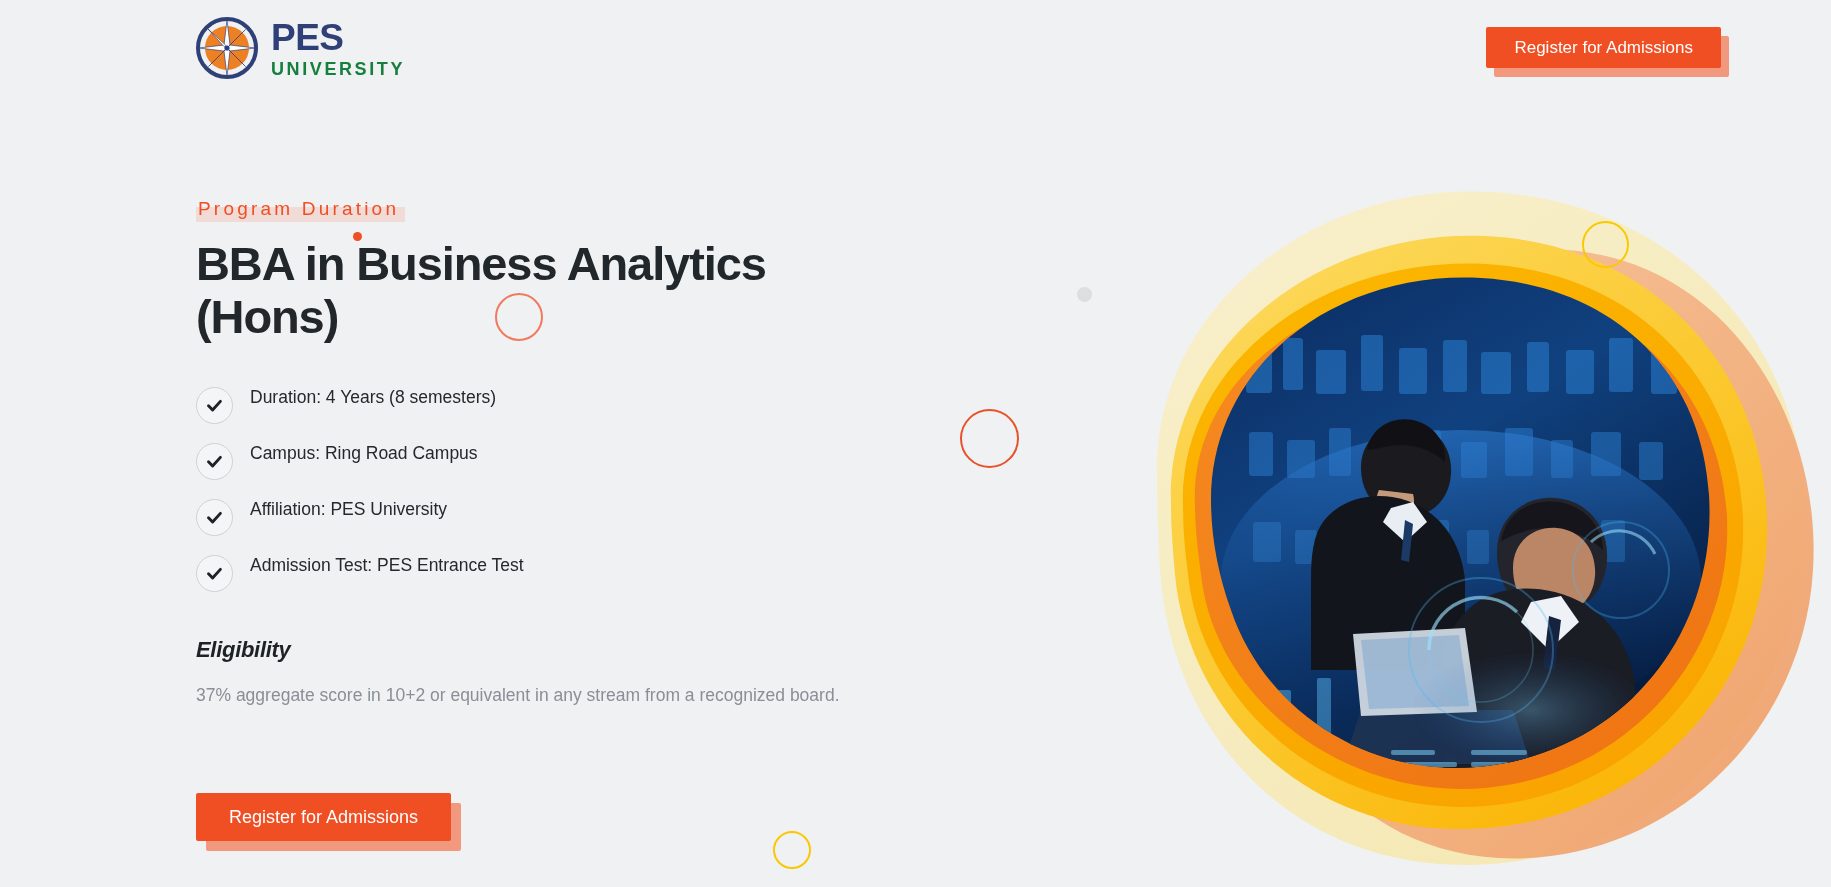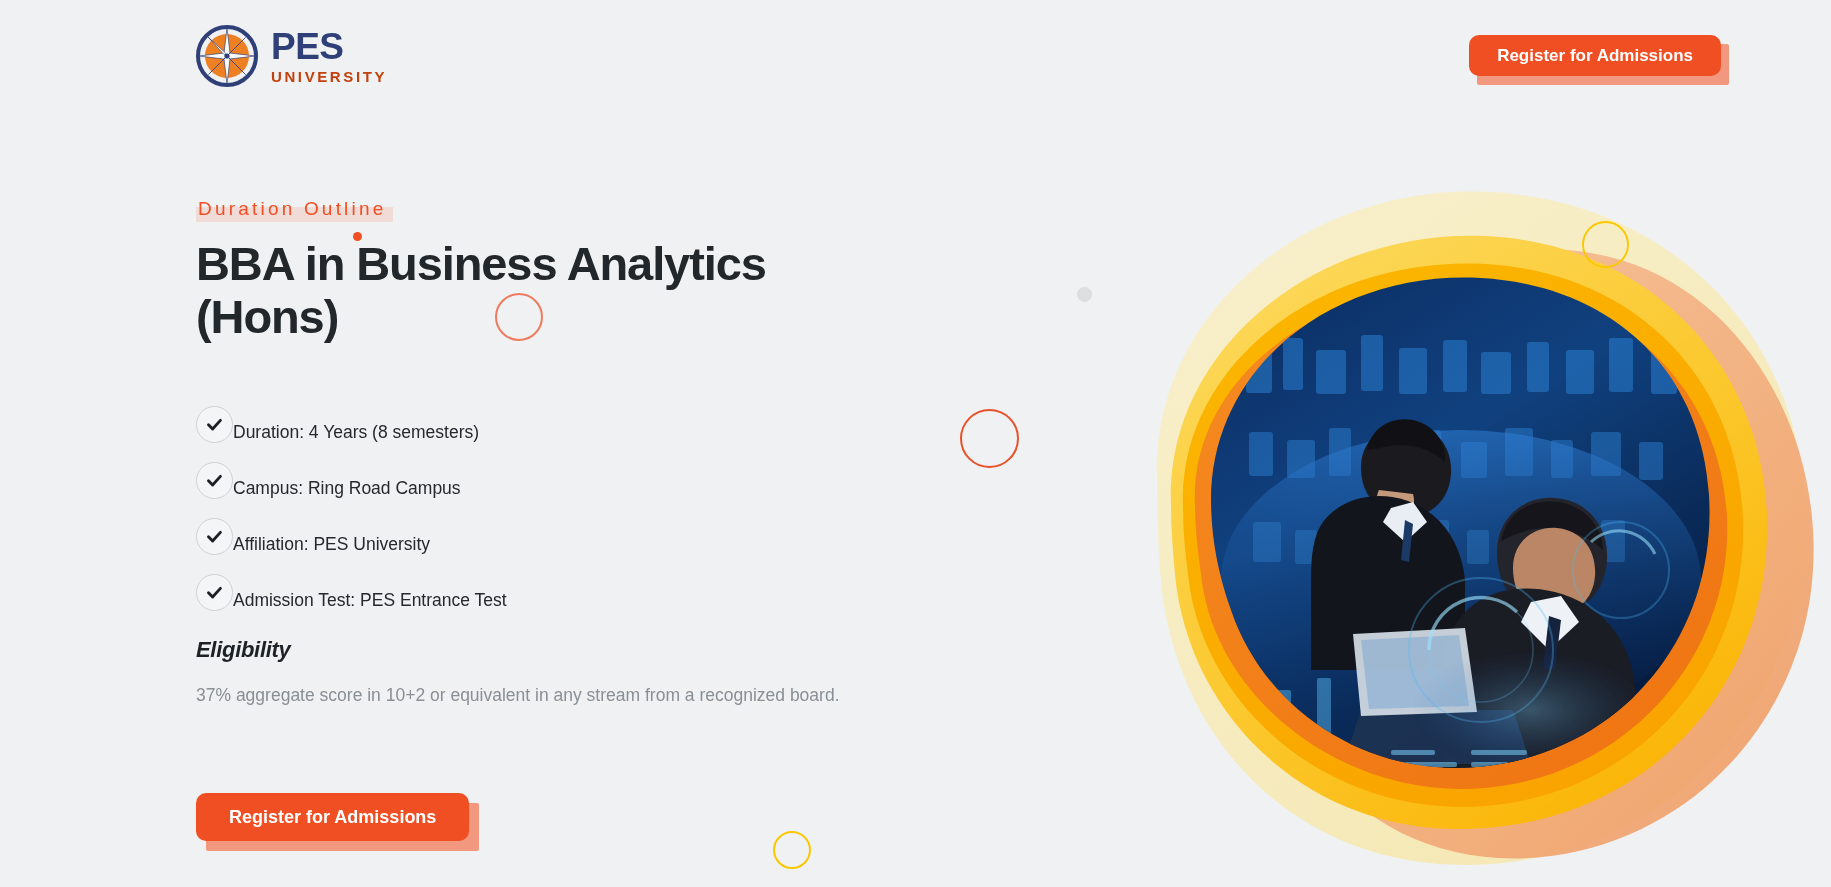--- a/index.html
+++ b/index.html
@@ -5,44 +5,44 @@
   * { margin:0; padding:0; box-sizing:border-box; }
   html, body {
     width:1831px; height:887px;
     background:#f0f1f2;
     font-family:"Liberation Sans", sans-serif;
     overflow:hidden;
   }
   .page { position:relative; width:1831px; height:887px; background:#f0f1f2; overflow:hidden; }
 
   
-  .header { position:absolute; top:12px; left:0; width:100%; height:100px; }
+  .header { position:absolute; top:4px; left:0; width:100%; height:100px; }
 
   .logo { position:absolute; left:196px; top:13px; display:flex; align-items:center; gap:13px; }
   .logo-mark { position:relative; width:62px; height:62px; flex:0 0 auto; }
   .logo-text { display:flex; flex-direction:column; line-height:1; }
   .logo-pes {
     font-size:37px; font-weight:bold; color:#2f3f77;
     letter-spacing:-0.5px; font-family:"Liberation Sans", sans-serif;
   }
   .logo-univ {
-    font-size:15px; font-weight:bold; color:#c2410c;
+    font-size:18px; font-weight:bold; color:#15803d;
     letter-spacing:2.6px; margin-top:4px;
   }
 
   
   .cta-wrap { position:relative; display:inline-block; }
   .cta-shadow {
     position:absolute; background:#f2886a; opacity:.85;
     border-radius:2px;
   }
   .cta-btn {
     position:relative; display:inline-flex; align-items:center; justify-content:center;
-    background:#f04e23; color:#ffffff; border:none; border-radius:10px;
-    font-family:"Liberation Sans", sans-serif; font-weight:bold; cursor:pointer;
+    background:#f04e23; color:#ffffff; border:none; border-radius:2px;
+    font-family:"Liberation Sans", sans-serif; font-weight:normal; cursor:pointer;
     white-space:nowrap;
   }
   .cta-top { position:absolute; right:110px; top:23px; }
   .cta-top .cta-btn { padding:0 28px; height:41px; font-size:17px; }
   .cta-top .cta-shadow { left:8px; top:9px; right:-8px; bottom:-9px; }
 
   .cta-bottom { position:absolute; left:196px; top:793px; }
   .cta-bottom .cta-btn { padding:0 33px; height:48px; font-size:18px; }
   .cta-bottom .cta-shadow { left:10px; top:10px; right:-10px; bottom:-10px; }
 
@@ -61,21 +61,21 @@
   .eyebrow span { position:relative; z-index:1; }
 
   .headline {
     margin-top:14px;
     font-size:47px; font-weight:bold; color:#22272b;
     line-height:1.13; letter-spacing:-1.1px;
     max-width:640px;
   }
 
   .checklist { margin-top:44px; }
-  .check-item { display:flex; align-items:flex-end; height:56px; }
+  .check-item { display:flex; align-items:flex-start; gap:17px; height:56px; }
   .check-circle {
     width:37px; height:37px; border-radius:50%;
     background:#f4f5f6; border:1.3px solid #cfd2d5;
     display:flex; align-items:center; justify-content:center; flex:0 0 auto;
   }
   .check-circle svg { display:block; }
   .check-label { font-size:17.5px; color:#24292e; font-weight:400; }
 
   .elig-title {
     margin-top:26px; font-size:22px; font-weight:bold;
@@ -136,21 +136,21 @@
     <div class="cta-wrap cta-top">
       <div class="cta-shadow"></div>
       <button class="cta-btn">Register for Admissions</button>
     </div>
   </div>
 
   <div class="left">
 
     <div class="eyebrow">
       <div class="eyebrow-hl"></div>
-      <span>Duration Outline</span>
+      <span>Program Duration</span>
     </div>
 
     <h1 class="headline">BBA in Business Analytics (Hons)</h1>
 
     <div class="checklist">
 
       <div class="check-item">
         <span class="check-circle">
           <svg width="19" height="19" viewBox="0 0 19 19">
             <path d="M3.5 9.8 L7.6 14 L15.4 5.4" fill="none" stroke="#1d2226" stroke-width="2.9" stroke-linecap="round" stroke-linejoin="round"></path>

